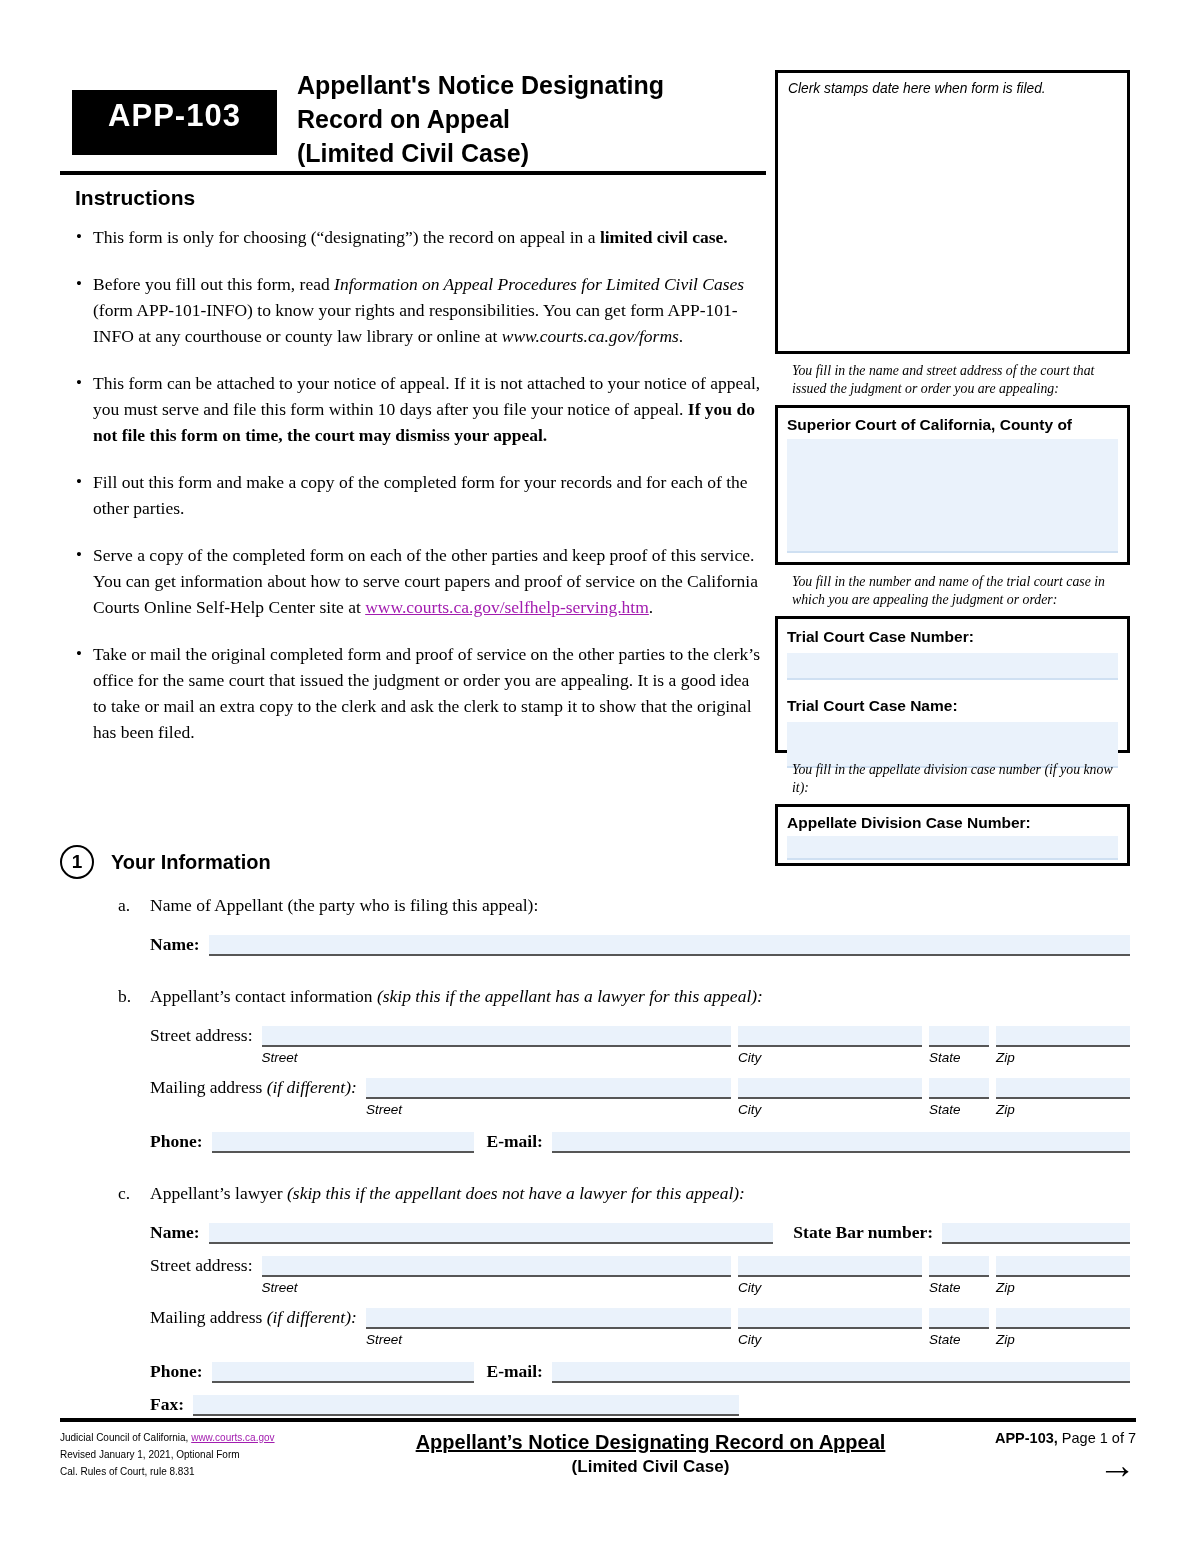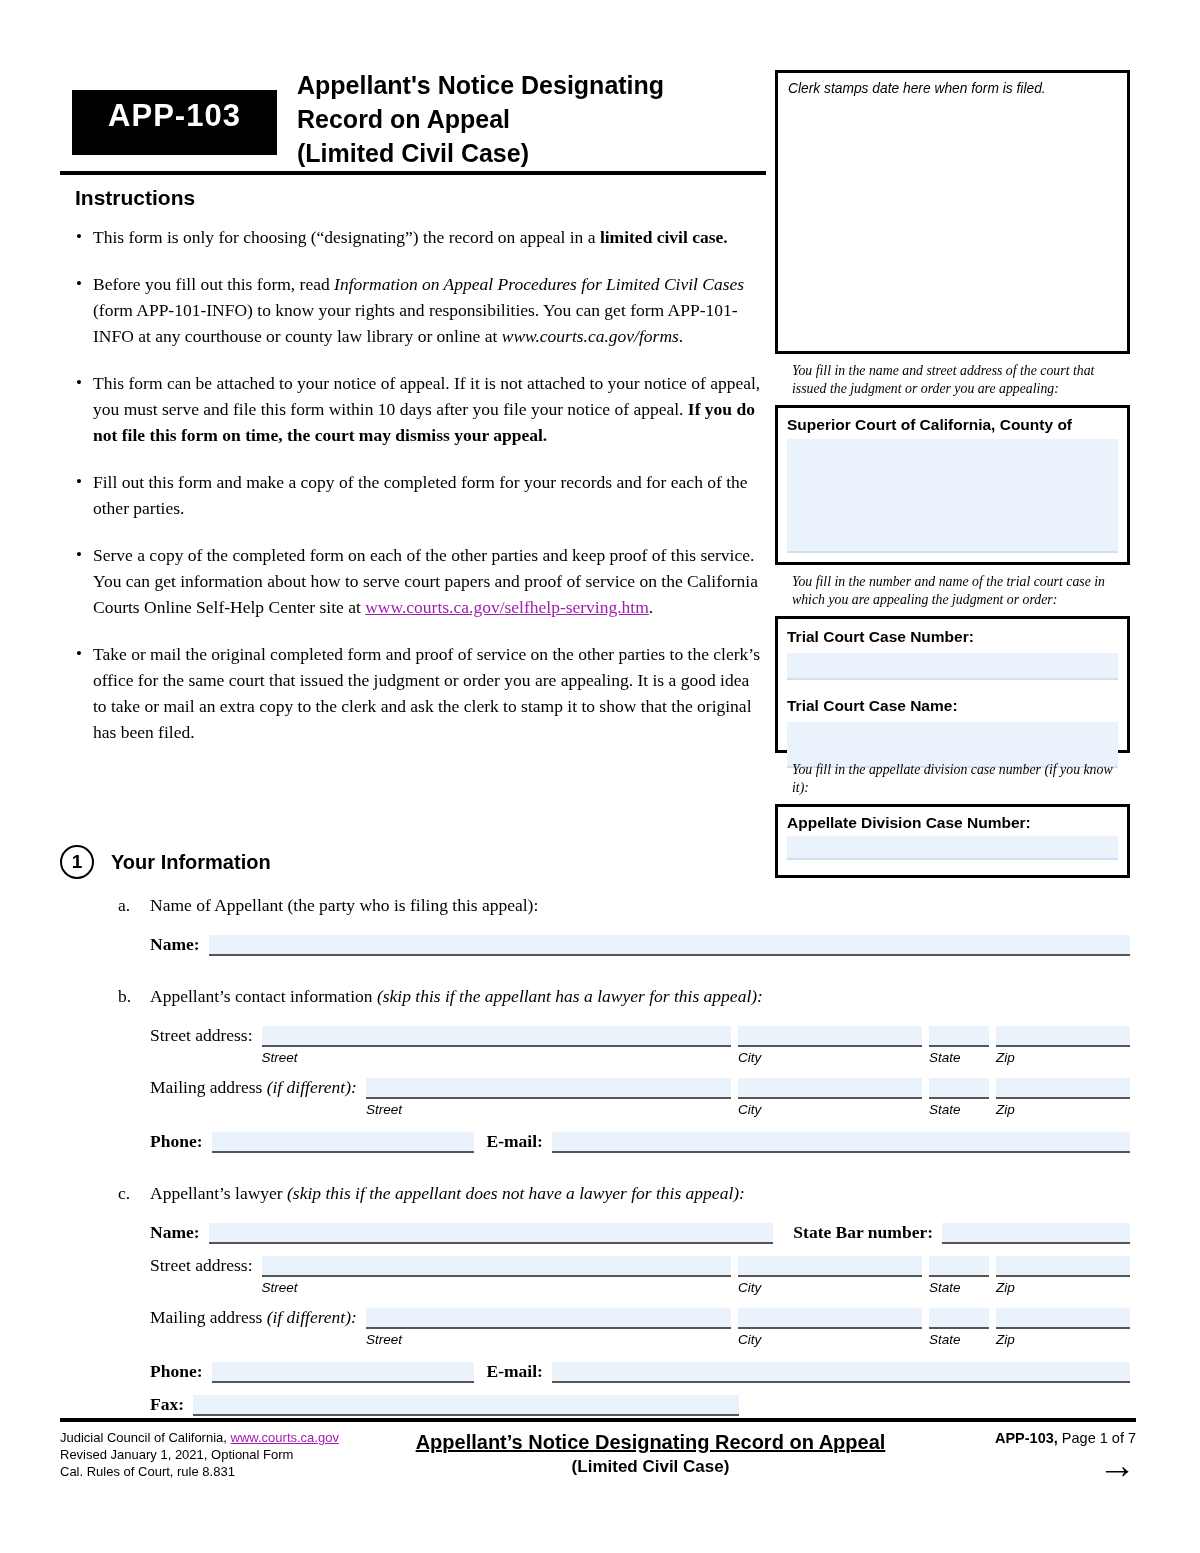--- a/index.html
+++ b/index.html
@@ -48,21 +48,21 @@
   }
   .r-note { margin: 8px 17px; font-family: Liberation Serif, serif; }
   .rbox-title {
     font-family: "Liberation Sans", sans-serif; font-weight: bold; font-size: 15.5px; line-height: 19px;
   }
   .superior-box { height: 160px; padding: 7px 9px 9px 9px; display: flex; flex-direction: column; }
   .sup-fill { flex: 1; margin-top: 5px; background: #eaf2fb; border-bottom: 2px solid #cfe0f2; }
   .trial-box { height: 137px; padding: 8px 9px 10px 9px; }
   .trial-input-1 { height: 27px; margin: 7px 0 16px 0; background: #eaf2fb; border-bottom: 2px solid #cfe0f2; }
   .trial-input-2 { height: 46px; margin-top: 7px; background: #eaf2fb; border-bottom: 2px solid #cfe0f2; }
-  .appellate-box { height: 74px; padding: 6px 9px 8px 9px; }
+  .appellate-box { height: 62px; padding: 6px 9px 8px 9px; }
   .appellate-input { height: 24px; margin-top: 4px; background: #eaf2fb; border-bottom: 2px solid #cfe0f2; }
 
   
   .section1 { position: absolute; left: 60px; top: 845px; width: 1070px; }
   .sec-head { display: flex; align-items: center; }
   .sec-circle {
     width: 34px; height: 34px; border: 2px solid #000; border-radius: 50%;
     font-family: "Liberation Sans", sans-serif; font-weight: bold; font-size: 19px;
     text-align: center; line-height: 30px; flex: 0 0 34px;
   }
@@ -96,21 +96,21 @@
   .statebar-field { flex: 0 0 188px; }
   .fax-field { flex: 0 0 546px; }
 
   
   .footer {
     position: absolute; left: 60px; top: 1418px; width: 1076px;
     border-top: 4px solid #000; padding-top: 7px; display: flex;
   }
   .footer-left {
     flex: 0 0 285px; font-family: "Liberation Sans", sans-serif;
-    font-size: 13px; line-height: 17px;
+    font-size: 10px; line-height: 17px;
   }
   .footer-center { flex: 1; text-align: center; font-family: "Liberation Sans", sans-serif; }
   .footer-center-title { font-weight: bold; font-size: 20px; line-height: 26px; text-decoration: underline; }
   .footer-center-sub { font-weight: bold; font-size: 17px; line-height: 24px; }
   .footer-right {
     flex: 0 0 180px; text-align: right;
     font-family: "Liberation Sans", sans-serif; font-size: 14.5px; line-height: 19px;
   }
   .footer-right .fnum { font-weight: bold; }
   .next-arrow { font-size: 38px; line-height: 30px; font-weight: bold; margin-top: 2px; }

